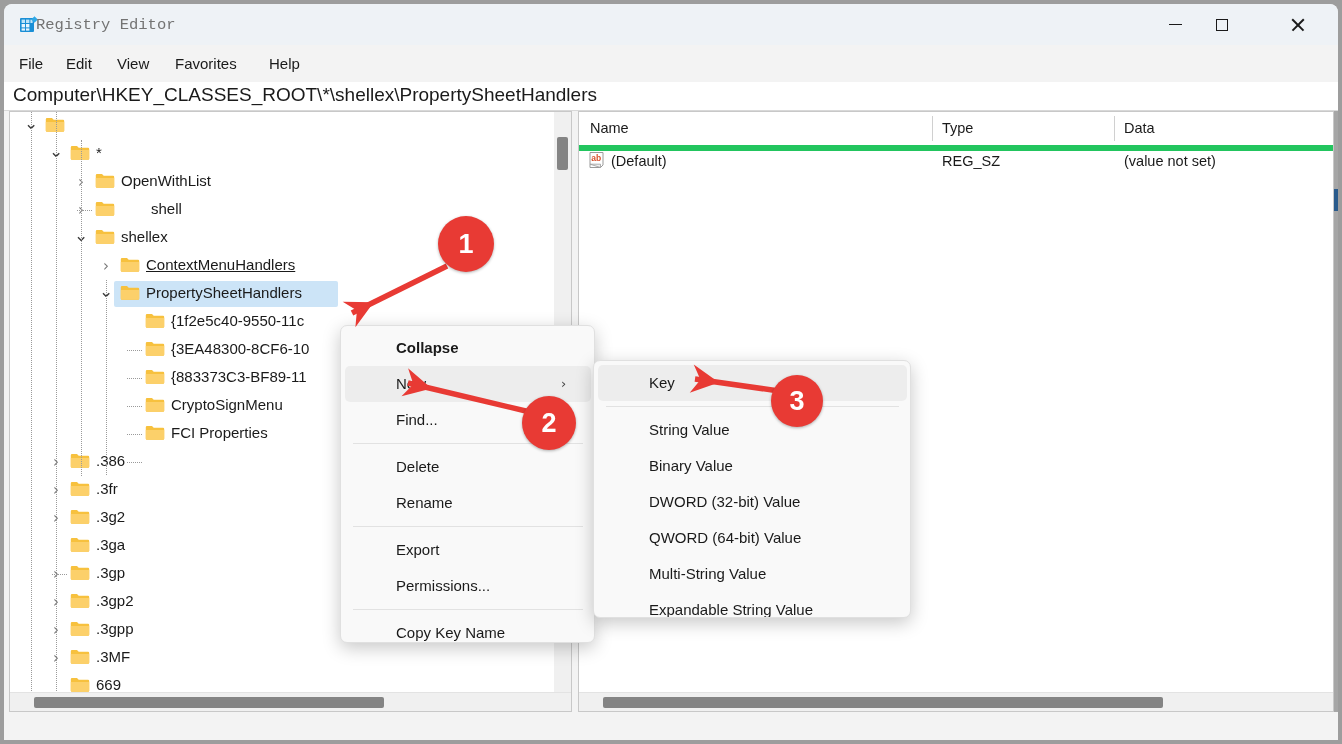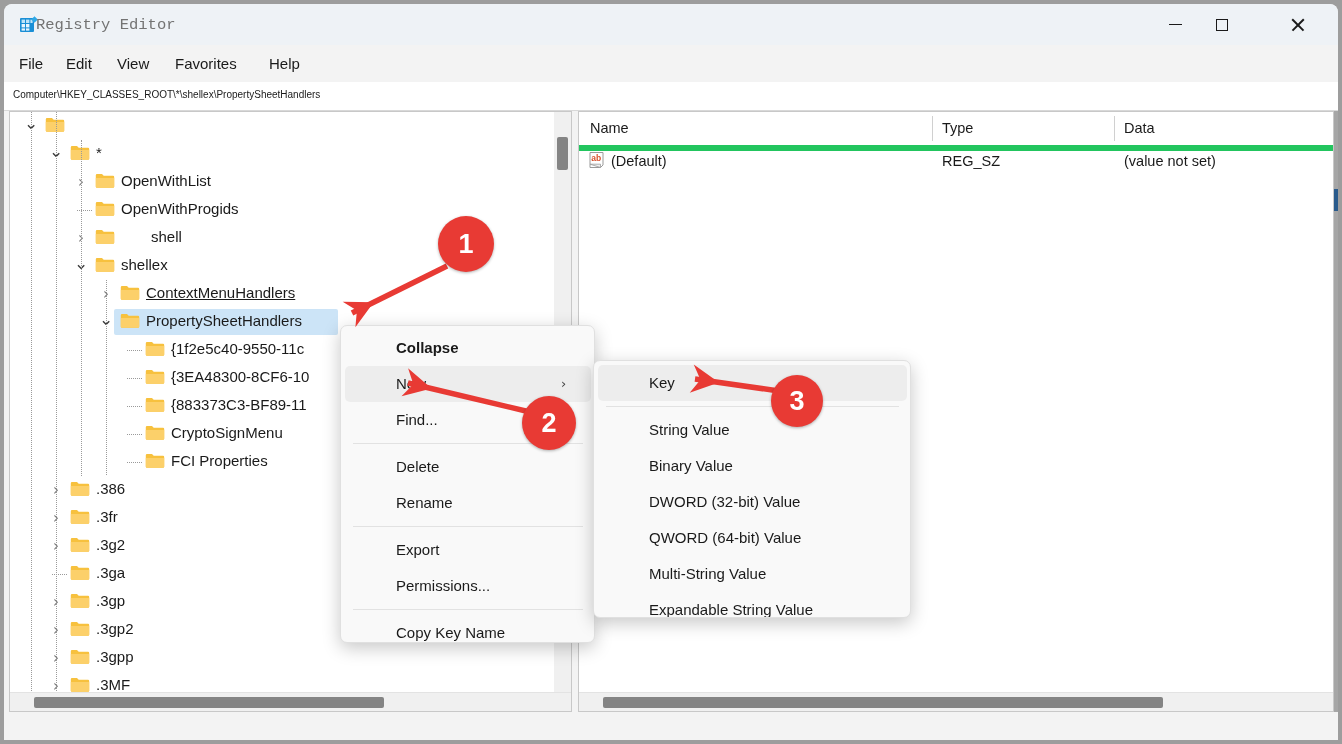--- a/index.html
+++ b/index.html
@@ -100,21 +100,21 @@
   .addressbar {
     position: absolute;
     left: 0; top: 78px;
     width: 100%; height: 28px;
     background: #ffffff;
     border-bottom: 1px solid #d8d8d8;
   }
   .address-text {
     position: absolute;
     left: 9px; top: 3px;
-    font-size: 10px;
+    font-size: 19px;
     color: #1a1a1a;
     line-height: 20px;
     white-space: nowrap;
   }
 
   
   .pane-left {
     position: absolute;
     left: 5px; top: 107px;
     width: 563px; height: 601px;
@@ -402,27 +402,20 @@
           </div>
           <div class="tree-row">
             <div class="chev" style="left: 63px; top: 6px; font-size: 15px; line-height: 16px;">›</div>
             <div class="folder" style="left: 85px; top: 5px;"><svg width="20" height="16" viewBox="0 0 20 16">
                 <path d="M0.8 2.2 a1.2 1.2 0 0 1 1.2-1.2 H7 l1.7 1.8 H18 a1.2 1.2 0 0 1 1.2 1.2 V13.6 a1.2 1.2 0 0 1 -1.2 1.2 H2 a1.2 1.2 0 0 1 -1.2-1.2 Z" fill="#f7c13e"></path>
                 <path d="M0.8 5.0 H19.2 V13.6 a1.2 1.2 0 0 1 -1.2 1.2 H2 a1.2 1.2 0 0 1 -1.2-1.2 Z" fill="#fcd06a"></path>
               </svg></div>
             <div class="tlabel" style="left: 111px;">OpenWithList</div>
           </div>
           <div class="tree-row">
-            <div class="folder" style="left: 85px; top: 5px;"><svg width="20" height="16" viewBox="0 0 20 16">
-                <path d="M0.8 2.2 a1.2 1.2 0 0 1 1.2-1.2 H7 l1.7 1.8 H18 a1.2 1.2 0 0 1 1.2 1.2 V13.6 a1.2 1.2 0 0 1 -1.2 1.2 H2 a1.2 1.2 0 0 1 -1.2-1.2 Z" fill="#f7c13e"></path>
-                <path d="M0.8 5.0 H19.2 V13.6 a1.2 1.2 0 0 1 -1.2 1.2 H2 a1.2 1.2 0 0 1 -1.2-1.2 Z" fill="#fcd06a"></path>
-              </svg></div>
-            <div class="tlabel" style="left: 111px;">OpenWithProgids</div>
-          </div>
-          <div class="tree-row">
             <div class="chev" style="left: 63px; top: 6px; font-size: 15px; line-height: 16px;">›</div>
             <div class="folder" style="left: 85px; top: 5px;"><svg width="20" height="16" viewBox="0 0 20 16">
                 <path d="M0.8 2.2 a1.2 1.2 0 0 1 1.2-1.2 H7 l1.7 1.8 H18 a1.2 1.2 0 0 1 1.2 1.2 V13.6 a1.2 1.2 0 0 1 -1.2 1.2 H2 a1.2 1.2 0 0 1 -1.2-1.2 Z" fill="#f7c13e"></path>
                 <path d="M0.8 5.0 H19.2 V13.6 a1.2 1.2 0 0 1 -1.2 1.2 H2 a1.2 1.2 0 0 1 -1.2-1.2 Z" fill="#fcd06a"></path>
               </svg></div>
             <div class="tlabel" style="left: 111px; margin-left: 30px;">shell</div>
           </div>
           <div class="tree-row">
             <div class="chev open" style="left: 63px; top: 6px; font-size: 17px; line-height: 10px;">⌄</div>
             <div class="folder" style="left: 85px; top: 5px;"><svg width="20" height="16" viewBox="0 0 20 16">

